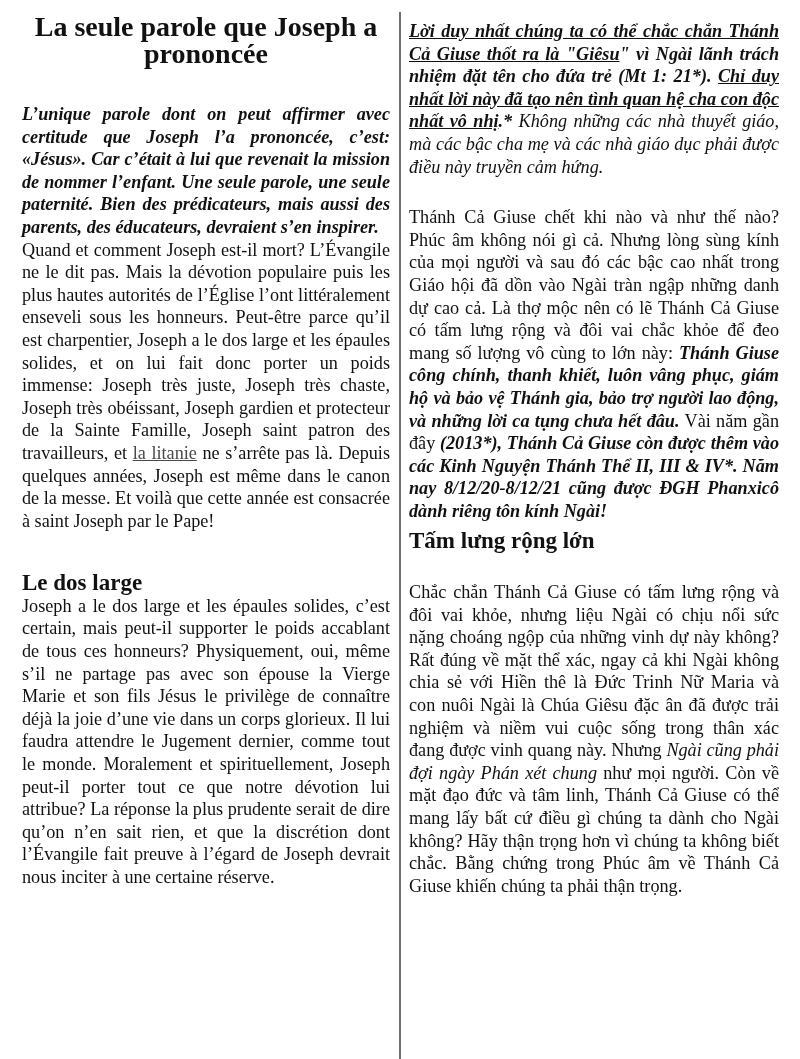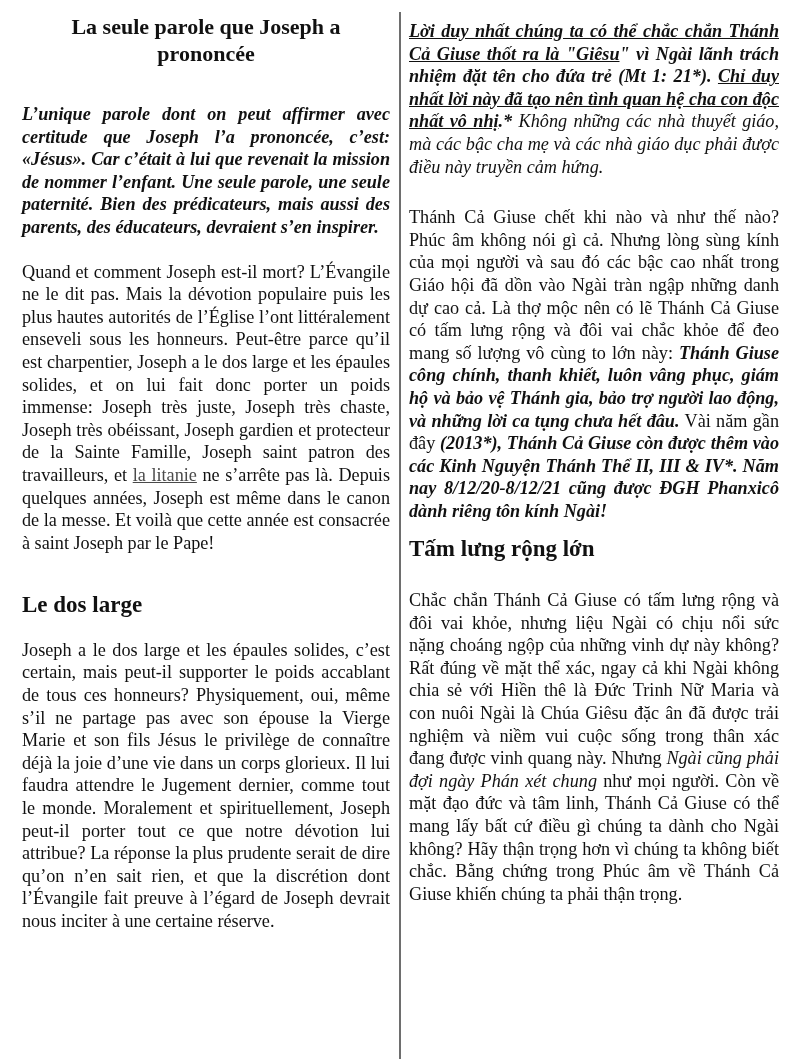--- a/index.html
+++ b/index.html
@@ -13,35 +13,35 @@
       background: #6e6e6e;
     }
     .col {
       position: absolute; top: 0;
       font-size: 18.2px; line-height: 22.6px;
       text-align: justify;
     }
     .col.left { left: 22px; width: 368px; }
     .col.right { left: 409px; width: 370px; }
     h1 {
-      margin: 13px 0 0 0; font-size: 22px; line-height: 27px;
+      margin: 13px 0 0 0; font-size: 28px; line-height: 27px;
       font-weight: bold; text-align: center;
     }
     p { margin: 0; }
     .lead { margin-top: 36px; font-style: italic; font-weight: bold; }
-    .body-p { margin-top: 22px; }
+    .body-p { }
     .section-gap { margin-top: 38px; }
     h2 { margin: 0; font-size: 23px; font-weight: bold; line-height: 22.6px; }
     .u { text-decoration: underline; }
     .it { font-style: italic; }
     .bi { font-style: italic; font-weight: bold; }
     .link { color: #4a4a4a; text-decoration: underline; }
     .right .lead { margin-top: 20px; }
     .right .body-p { margin-top: 28px; }
-    .right .section-gap { margin-top: 16px; }
+    .right .section-gap { margin-top: 8px; }
   </style>
 </head>
 <body>
 
 <div class="divider"></div>
 
 <div class="col left">
   <h1>La seule parole que Joseph a prononcée</h1>
   <p class="lead">L’unique parole dont on peut affirmer avec certitude que Joseph l’a prononcée, c’est: «Jésus». Car c’était à lui que revenait la mission de nommer l’enfant. Une seule parole, une seule paternité. Bien des prédicateurs, mais aussi des parents, des éducateurs, devraient s’en inspirer.</p>
   <p class="body-p"><span>Quand et comment Joseph est-il mort? L’Évangile ne le dit pas. Mais la dévotion populaire puis les plus hautes autorités de l’Église l’ont littéralement enseveli sous les honneurs. Peut-être parce qu’il est charpentier, Joseph a le dos large et les épaules solides, et on lui fait donc porter un poids immense: Joseph très juste, Joseph très chaste, Joseph très obéissant, Joseph gardien et protecteur de la Sainte Famille, Joseph saint patron des travailleurs, et </span><a class="link">la litanie</a><span> ne s’arrête pas là. Depuis quelques années, Joseph est même dans le canon de la messe. Et voilà que cette année est consacrée à saint Joseph par le Pape!</span></p>

